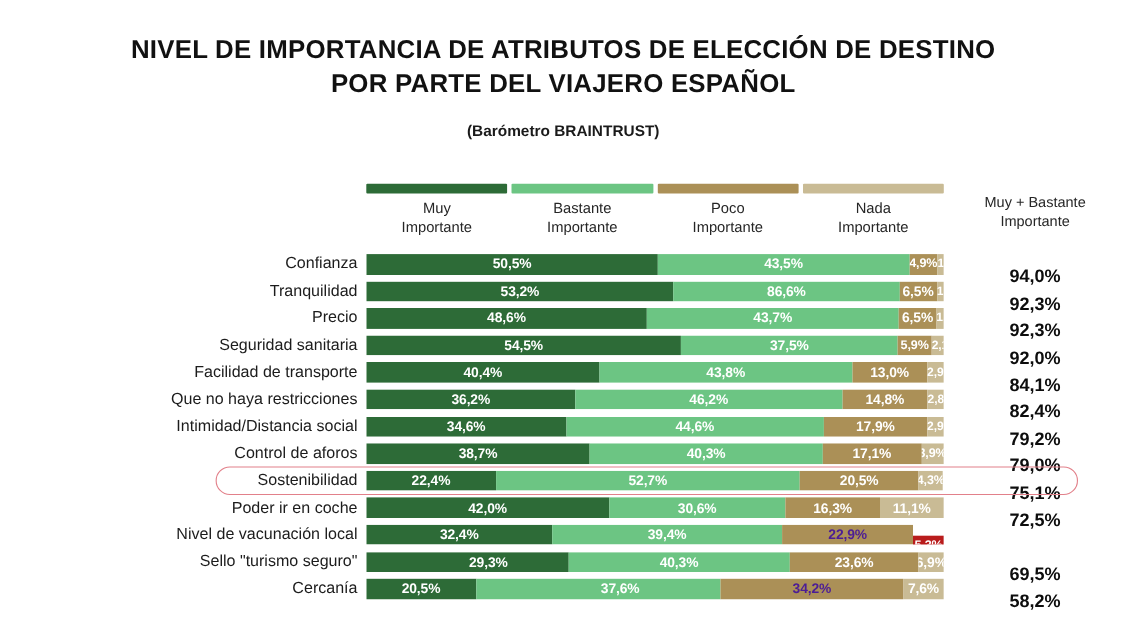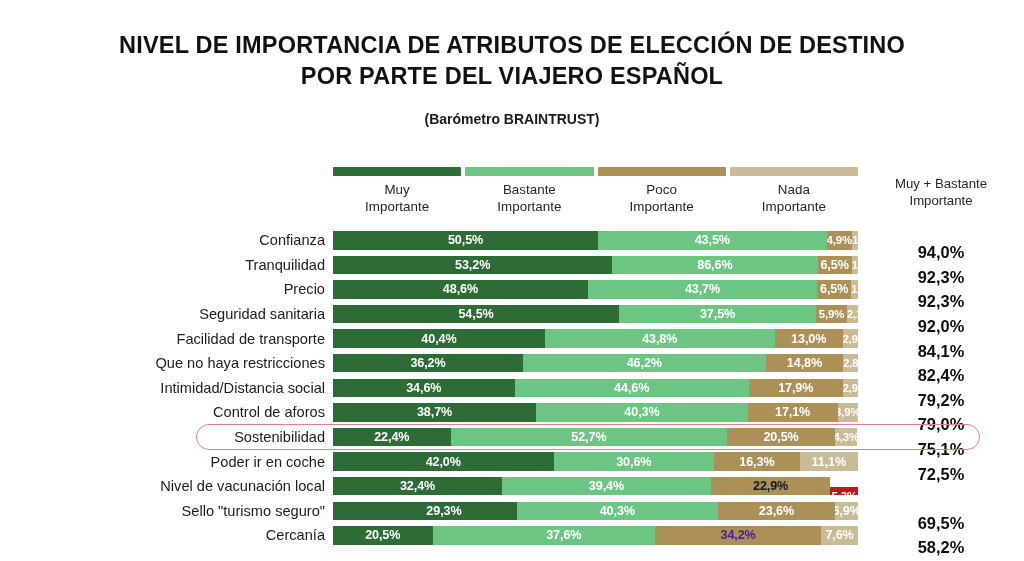--- a/index.html
+++ b/index.html
@@ -284,21 +284,21 @@
         <div class="seg" style="width: 85.575px; background: rgb(171, 144, 87); color: rgb(255, 255, 255);">16,3%</div>
         <div class="seg" style="width: 58.275px; background: rgb(201, 187, 149); color: rgb(255, 255, 255);">11,1%</div>
       </div>
       <div class="row-total">72,5%</div>
     </div>
     <div class="row">
       <div class="row-label">Nivel de vacunación local</div>
       <div class="row-bar">
         <div class="seg" style="width: 170.1px; background: rgb(45, 107, 55);">32,4%</div>
         <div class="seg" style="width: 210px; background: rgb(108, 197, 131);">39,4%</div>
-        <div class="seg" style="width: 120.225px; background: rgb(171, 144, 87); color: #0f172a;">22,9%</div>
+        <div class="seg" style="width: 120.225px; background: rgb(171, 144, 87); color: #4c1d95;">22,9%</div>
         <div class="seg" style="width: 27.825px; background: #b91c1c; color: rgb(255, 255, 255); font-size: 11.4px; margin-top: 10px;">5,3%</div>
       </div>
     </div>
     <div class="row">
       <div class="row-label">Sello "turismo seguro"</div>
       <div class="row-bar">
         <div class="seg" style="width: 153.825px; background: rgb(45, 107, 55); padding-left: 38px;">29,3%</div>
         <div class="seg" style="width: 211.575px; background: rgb(108, 197, 131);">40,3%</div>
         <div class="seg" style="width: 123.9px; background: rgb(171, 144, 87); color: rgb(255, 255, 255);">23,6%</div>
         <div class="seg" style="width: 24px; background: rgb(201, 187, 149); color: rgb(255, 255, 255);">6,9%</div>

